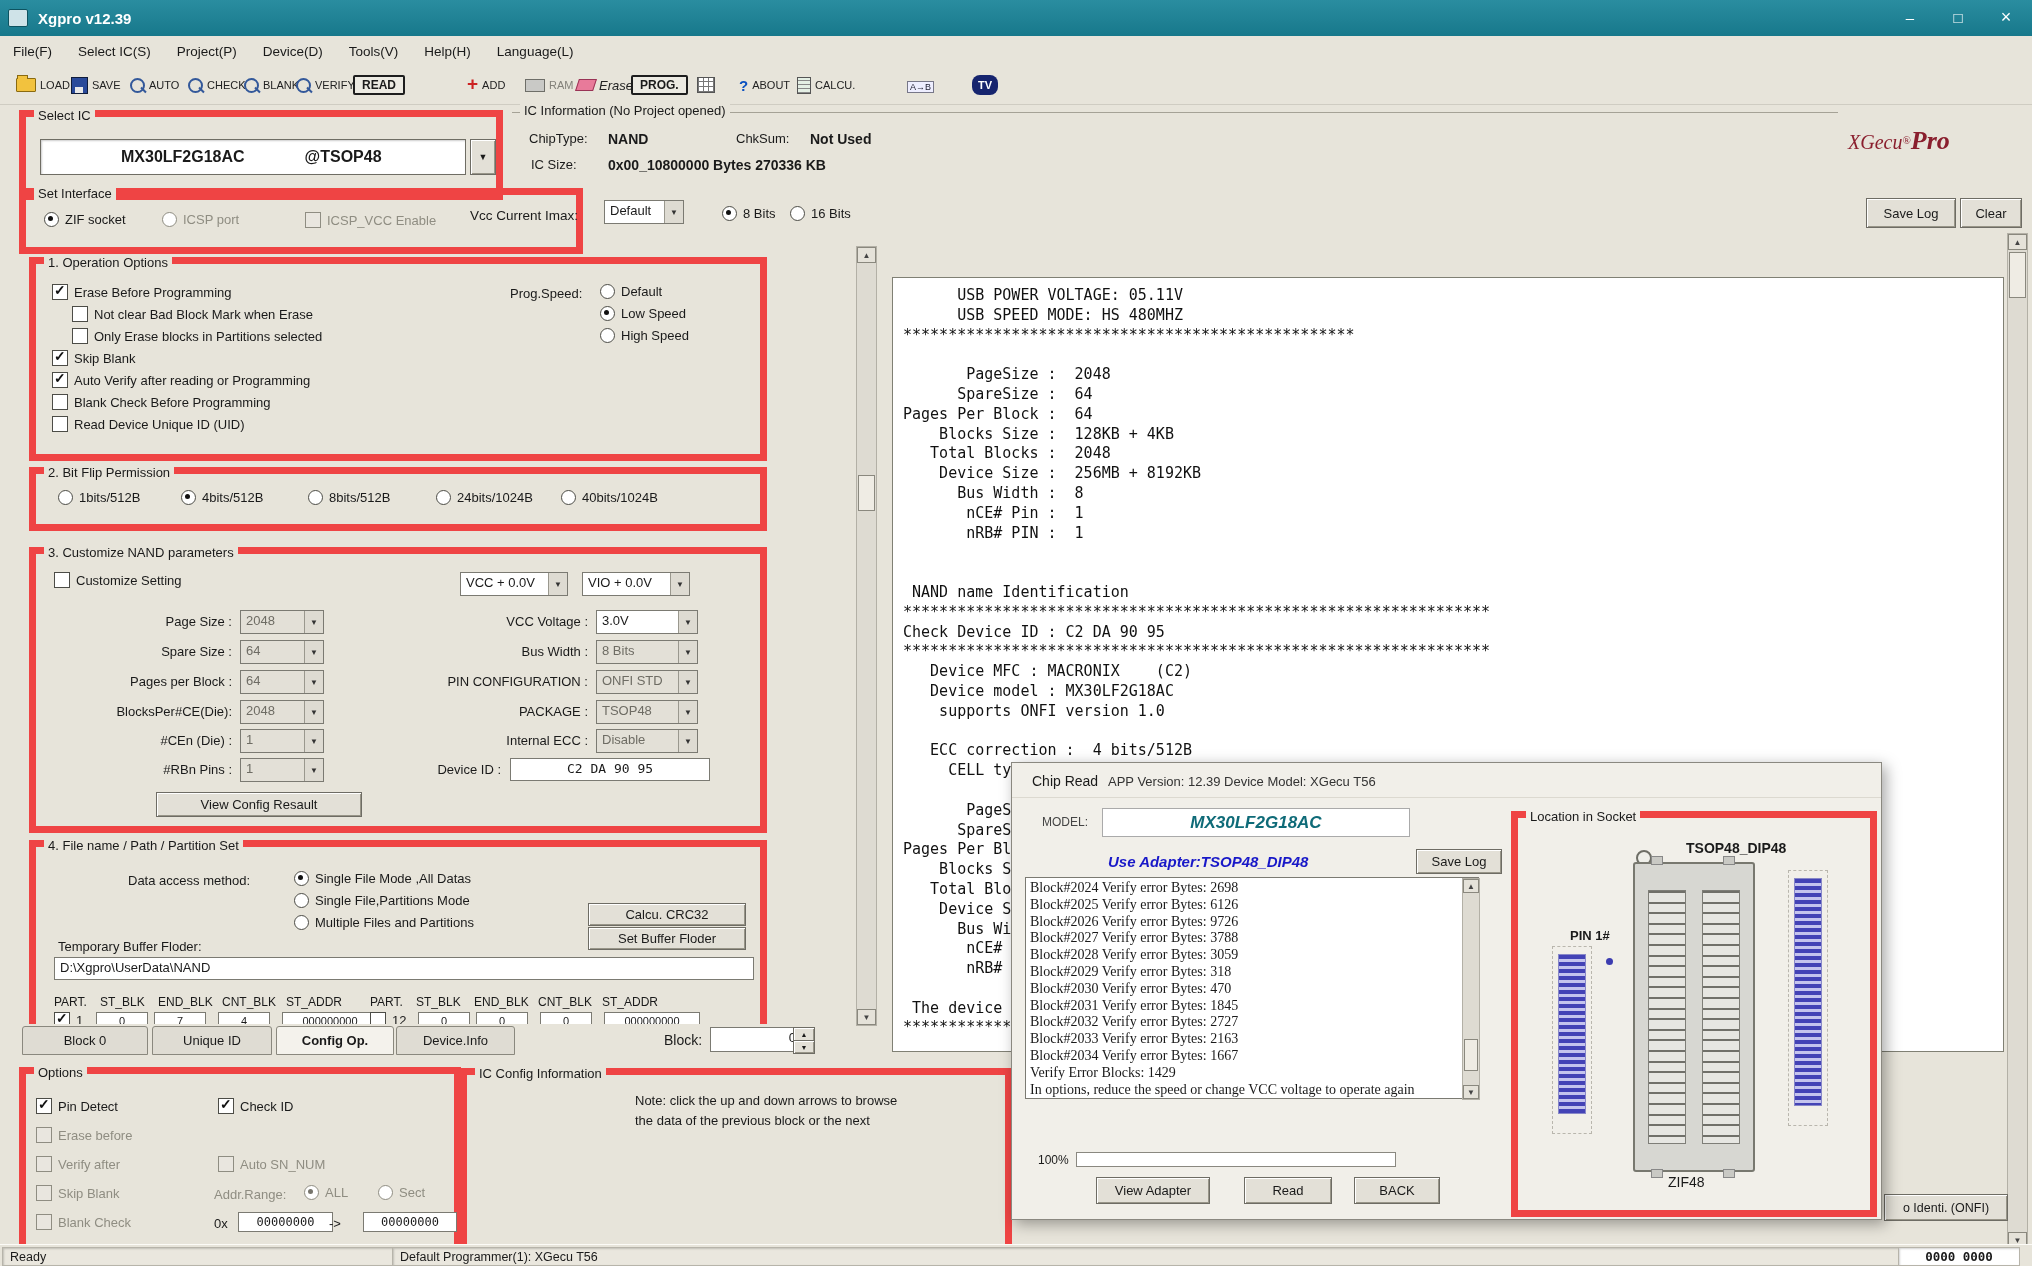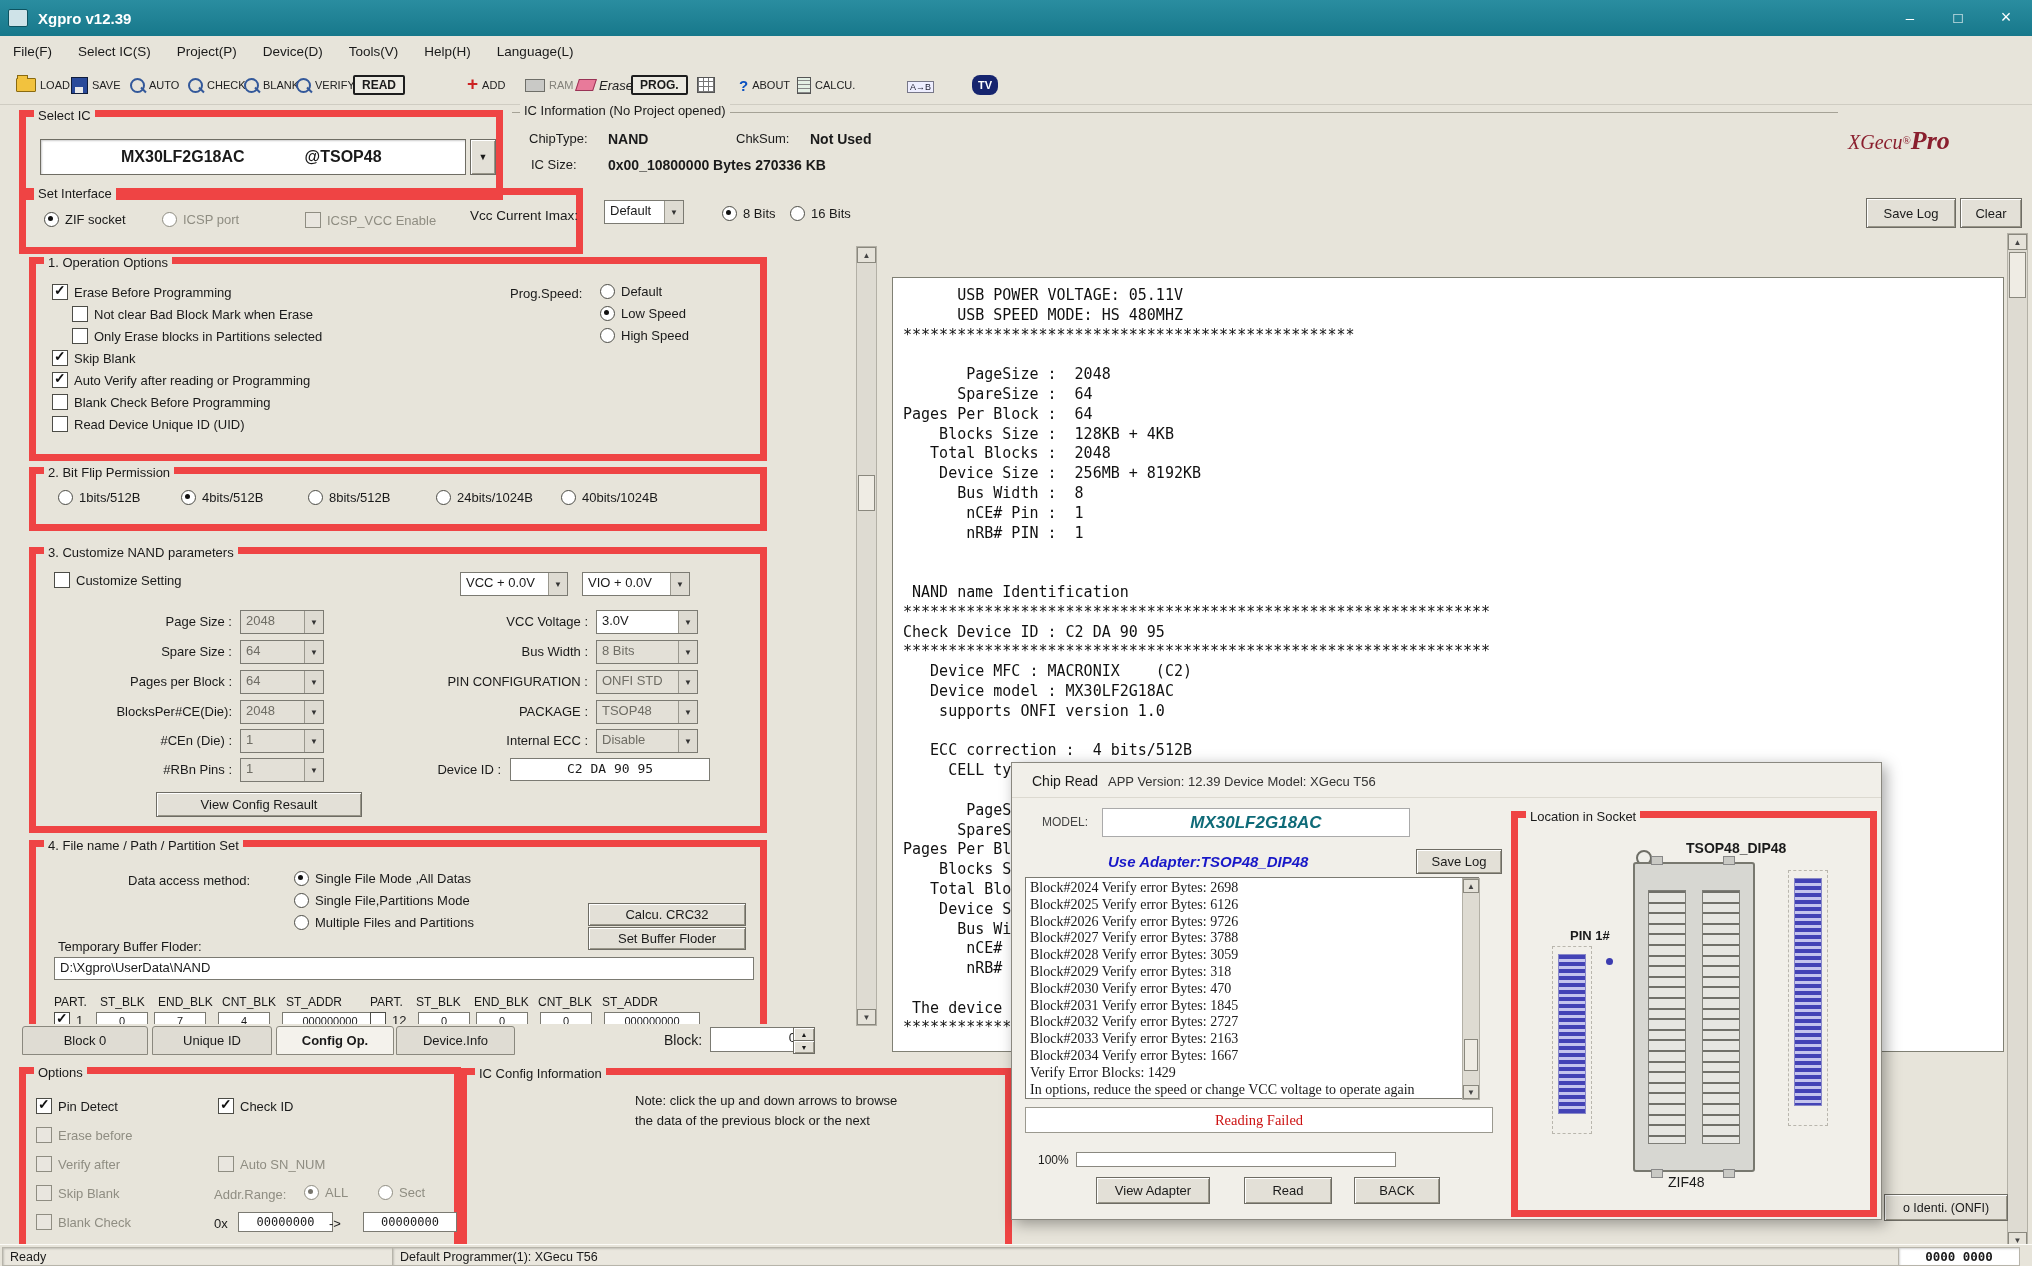--- a/index.html
+++ b/index.html
@@ -581,23 +581,20 @@
         <div class="dline">Block#2033 Verify error Bytes: 2163</div>
         <div class="dline">Block#2034 Verify error Bytes: 1667</div>
         <div class="dline">Verify Error Blocks: 1429</div>
         <div class="dline">In options, reduce the speed or change VCC voltage to operate again</div>
       </div>
     <div class="sb" style="left:450px;top:115px;width:16px;height:220px">
       <span class="sba up" style="top:0;height:14px"></span>
       <span class="sbt" style="left:1px;width:12px;top:160px;height:30px"></span>
       <span class="sba dn" style="bottom:0;height:14px"></span>
     </div>
-    <div class="abs" style="left:13px;top:344px;width:466px;height:24px;background:#fff;border:1px solid #9b998f;display:flex;align-items:center;justify-content:center">
-      <span style="color:#cc1111;font-family:'Liberation Serif',serif;font-size:14.5px">Reading Failed</span>
-    </div>
     <span class="lbl" style="left:26px;top:390px;font-size:12px">100%</span>
     <div class="abs" style="left:64px;top:389px;width:318px;height:13px;border:1px solid #8a8880;background:#fff"></div>
     <div class="btn" style="left:84px;top:414px;width:112px;height:25px">
         <span>View Adapter</span>
       </div>
     <div class="btn" style="left:232px;top:414px;width:86px;height:25px">
         <span>Read</span>
       </div>
     <div class="btn" style="left:342px;top:414px;width:84px;height:25px">
         <span>BACK</span>

